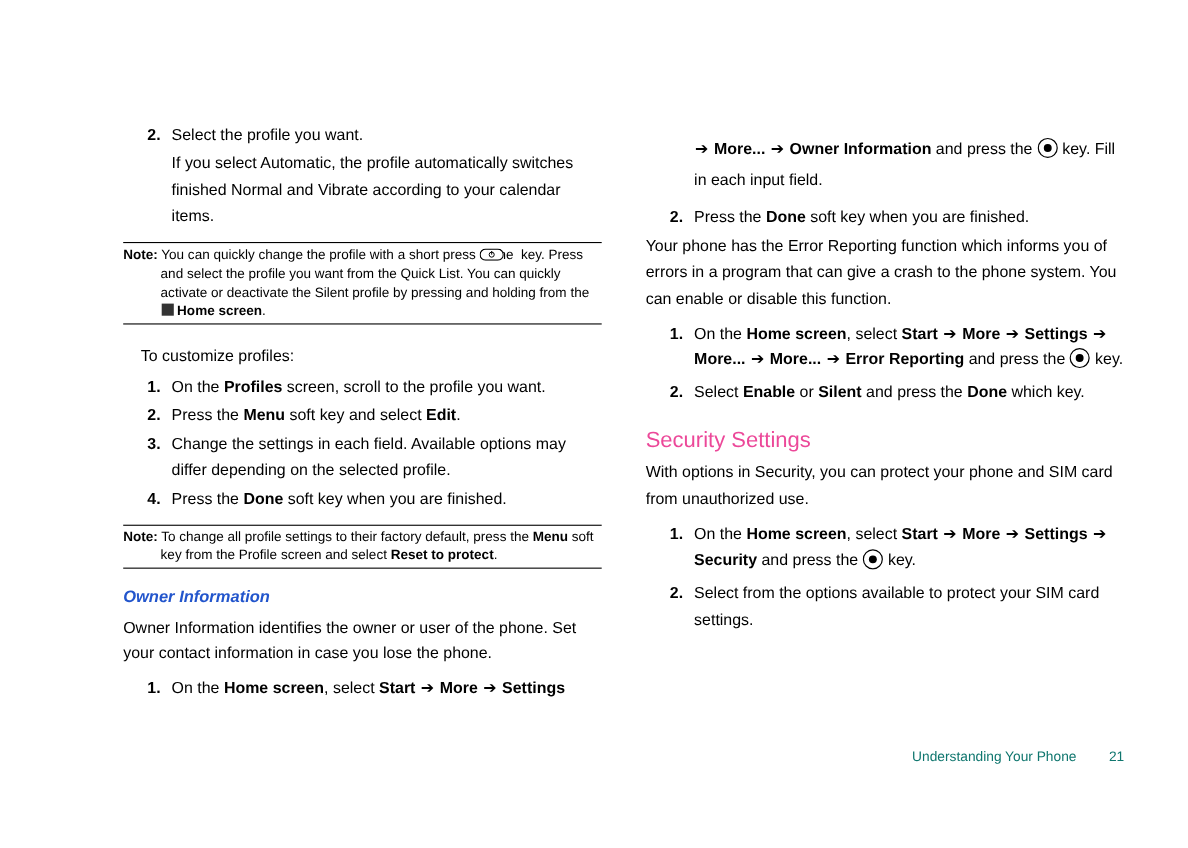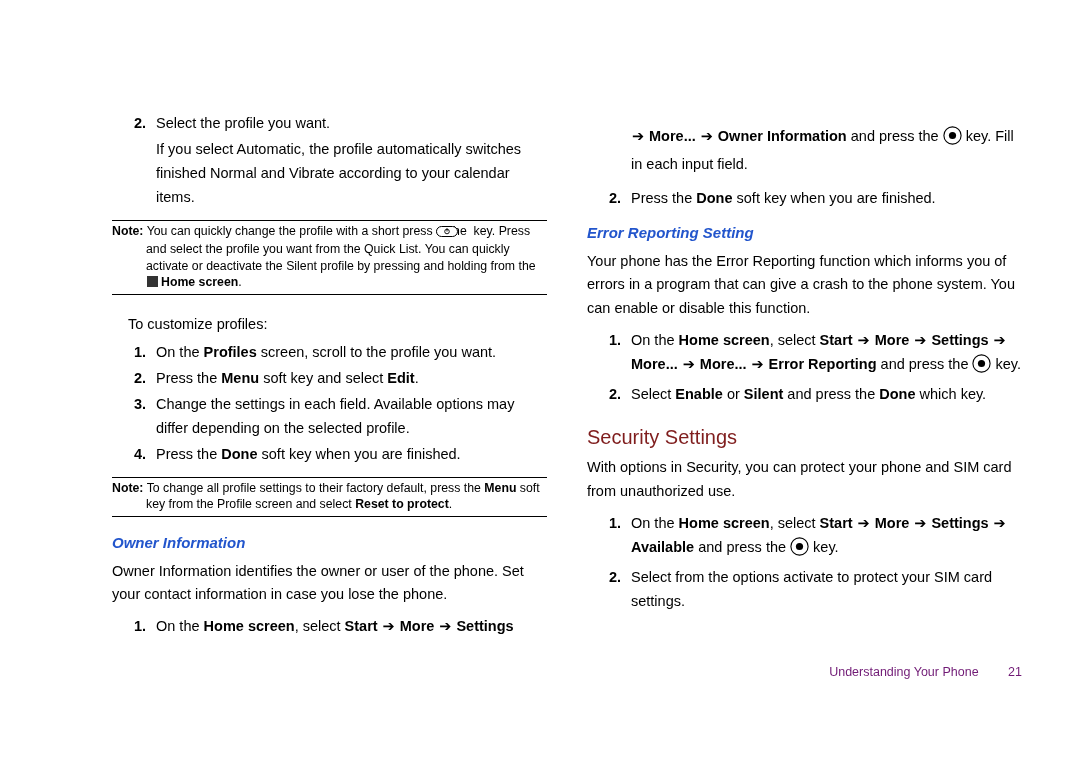--- a/index.html
+++ b/index.html
@@ -60,21 +60,21 @@
     font-family: Arial, sans-serif;
     font-weight: bold;
     font-style: italic;
     color: #2255cc;
     font-size: 15px;
     margin: 10px 0 4px 0;
   }
   .section-h {
     font-family: Arial, sans-serif;
     font-weight: 400;
-    color: #7f1d1d;
+    color: #ec4899;
     font-size: 20px;
     margin: 14px 0 2px 0;
   }
   .para {
     margin: 2px 0 8px 0;
   }
   .lead {
     margin: 18px 0 4px 16px;
   }
   b { font-weight: bold; }
@@ -94,23 +94,23 @@
     display:inline-block;
     vertical-align:-2px;
   }
   .tinysq {
     display:inline-block;
     width:11px;height:11px;background:#333;vertical-align:-1px;margin:0 3px 0 1px;
   }
   .footer {
     position: absolute;
     right: 58px;
-    bottom: 88px;
+    bottom: 72px;
     font-size: 12.5px;
-    color:#701a75;
+    color:#0f766e;
   }
   .footer .pn { display:inline-block; margin-left:26px; }
 </style>
 </head>
 <body>
 
 <div class="page">
 <div class="cols">
 
 <div class="col">
@@ -188,21 +188,20 @@
             </svg></span><span> key. Fill in each input field.</span>
   </div>
 
   <div class="num-item">
     <span class="n">2.</span>
     <span>
       <span>Press the </span><b>Done</b><span> soft key when you are finished.</span>
     </span>
   </div>
 
-  <div class="sub-h">Error Reporting Setting</div>
   <div class="para">Your phone has the Error Reporting function which informs you of errors in a program that can give a crash to the phone system. You can enable or disable this function.</div>
 
   <div class="num-item">
     <span class="n">1.</span>
     <span>
       <span>On the </span><b>Home screen</b><span>, select </span><span class="nav"><b>Start</b> <span class="arrow">➔</span> <b>More</b> <span class="arrow">➔</span> <b>Settings</b> <span class="arrow">➔</span> <b>More...</b> <span class="arrow">➔</span> <b>More...</b> <span class="arrow">➔</span> <b>Error Reporting</b></span><span> and press the </span><span class="okkey"><svg width="19" height="19" viewBox="0 0 19 19">
                 <circle cx="9.5" cy="9.5" r="8.6" fill="#fff" stroke="#000" stroke-width="1.1"></circle>
                 <circle cx="9.5" cy="9.5" r="3.6" fill="#000"></circle>
               </svg></span><span> key.</span>
     </span>
@@ -214,30 +213,30 @@
       <span>Select </span><b>Enable</b><span> or </span><b>Silent</b><span> and press the </span><b>Done</b><span> which key.</span>
     </span>
   </div>
 
   <div class="section-h">Security Settings</div>
   <div class="para">With options in Security, you can protect your phone and SIM card from unauthorized use.</div>
 
   <div class="num-item">
     <span class="n">1.</span>
     <span>
-      <span>On the </span><b>Home screen</b><span>, select </span><span class="nav"><b>Start</b> <span class="arrow">➔</span> <b>More</b> <span class="arrow">➔</span> <b>Settings</b> <span class="arrow">➔</span> <b>Available</b></span><span> and press the </span><span class="okkey"><svg width="19" height="19" viewBox="0 0 19 19">
+      <span>On the </span><b>Home screen</b><span>, select </span><span class="nav"><b>Start</b> <span class="arrow">➔</span> <b>More</b> <span class="arrow">➔</span> <b>Settings</b> <span class="arrow">➔</span> <b>Security</b></span><span> and press the </span><span class="okkey"><svg width="19" height="19" viewBox="0 0 19 19">
                 <circle cx="9.5" cy="9.5" r="8.6" fill="#fff" stroke="#000" stroke-width="1.1"></circle>
                 <circle cx="9.5" cy="9.5" r="3.6" fill="#000"></circle>
               </svg></span><span> key.</span>
     </span>
   </div>
 
   <div class="num-item">
     <span class="n">2.</span>
-    <span>Select from the options activate to protect your SIM card settings.</span>
+    <span>Select from the options available to protect your SIM card settings.</span>
   </div>
 
 </div>
 </div>
 
 <div class="footer">
   <span>Understanding Your Phone</span>
   <span class="pn">21</span>
 </div>
 

